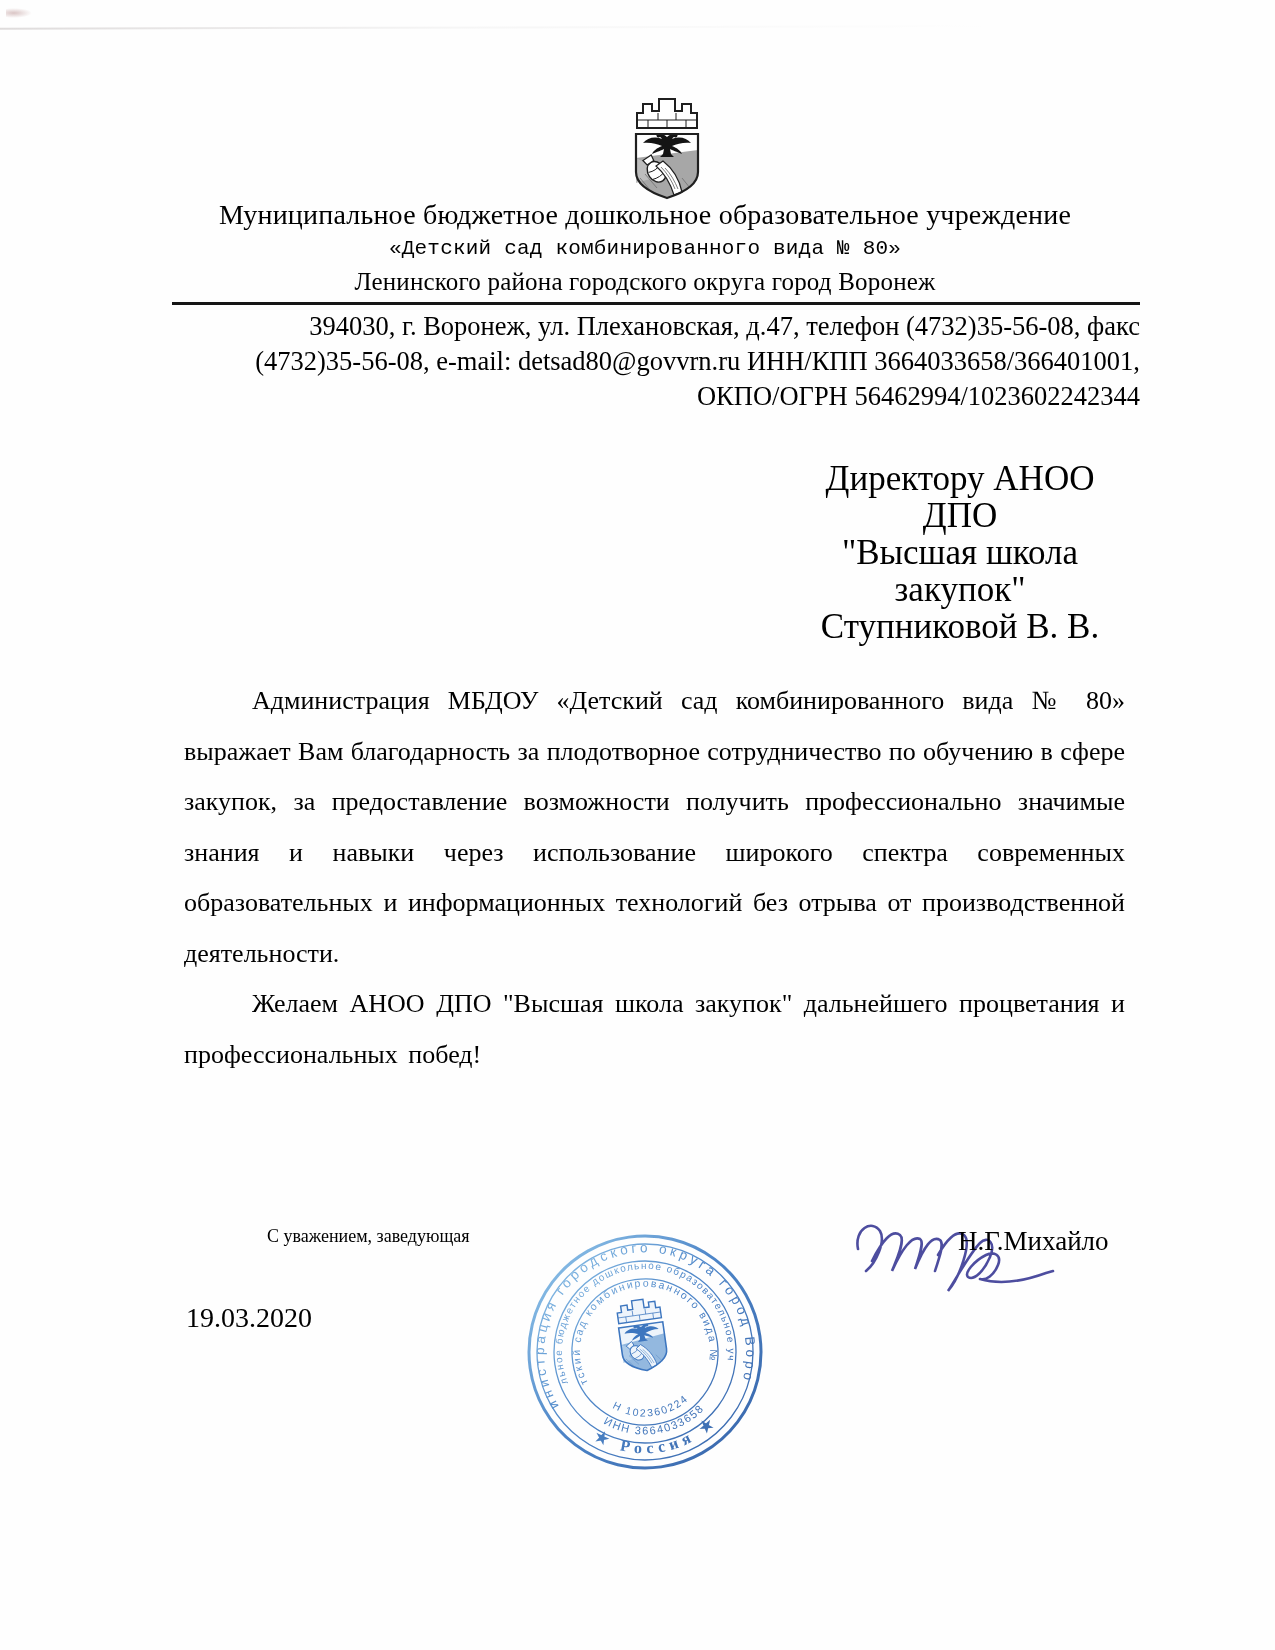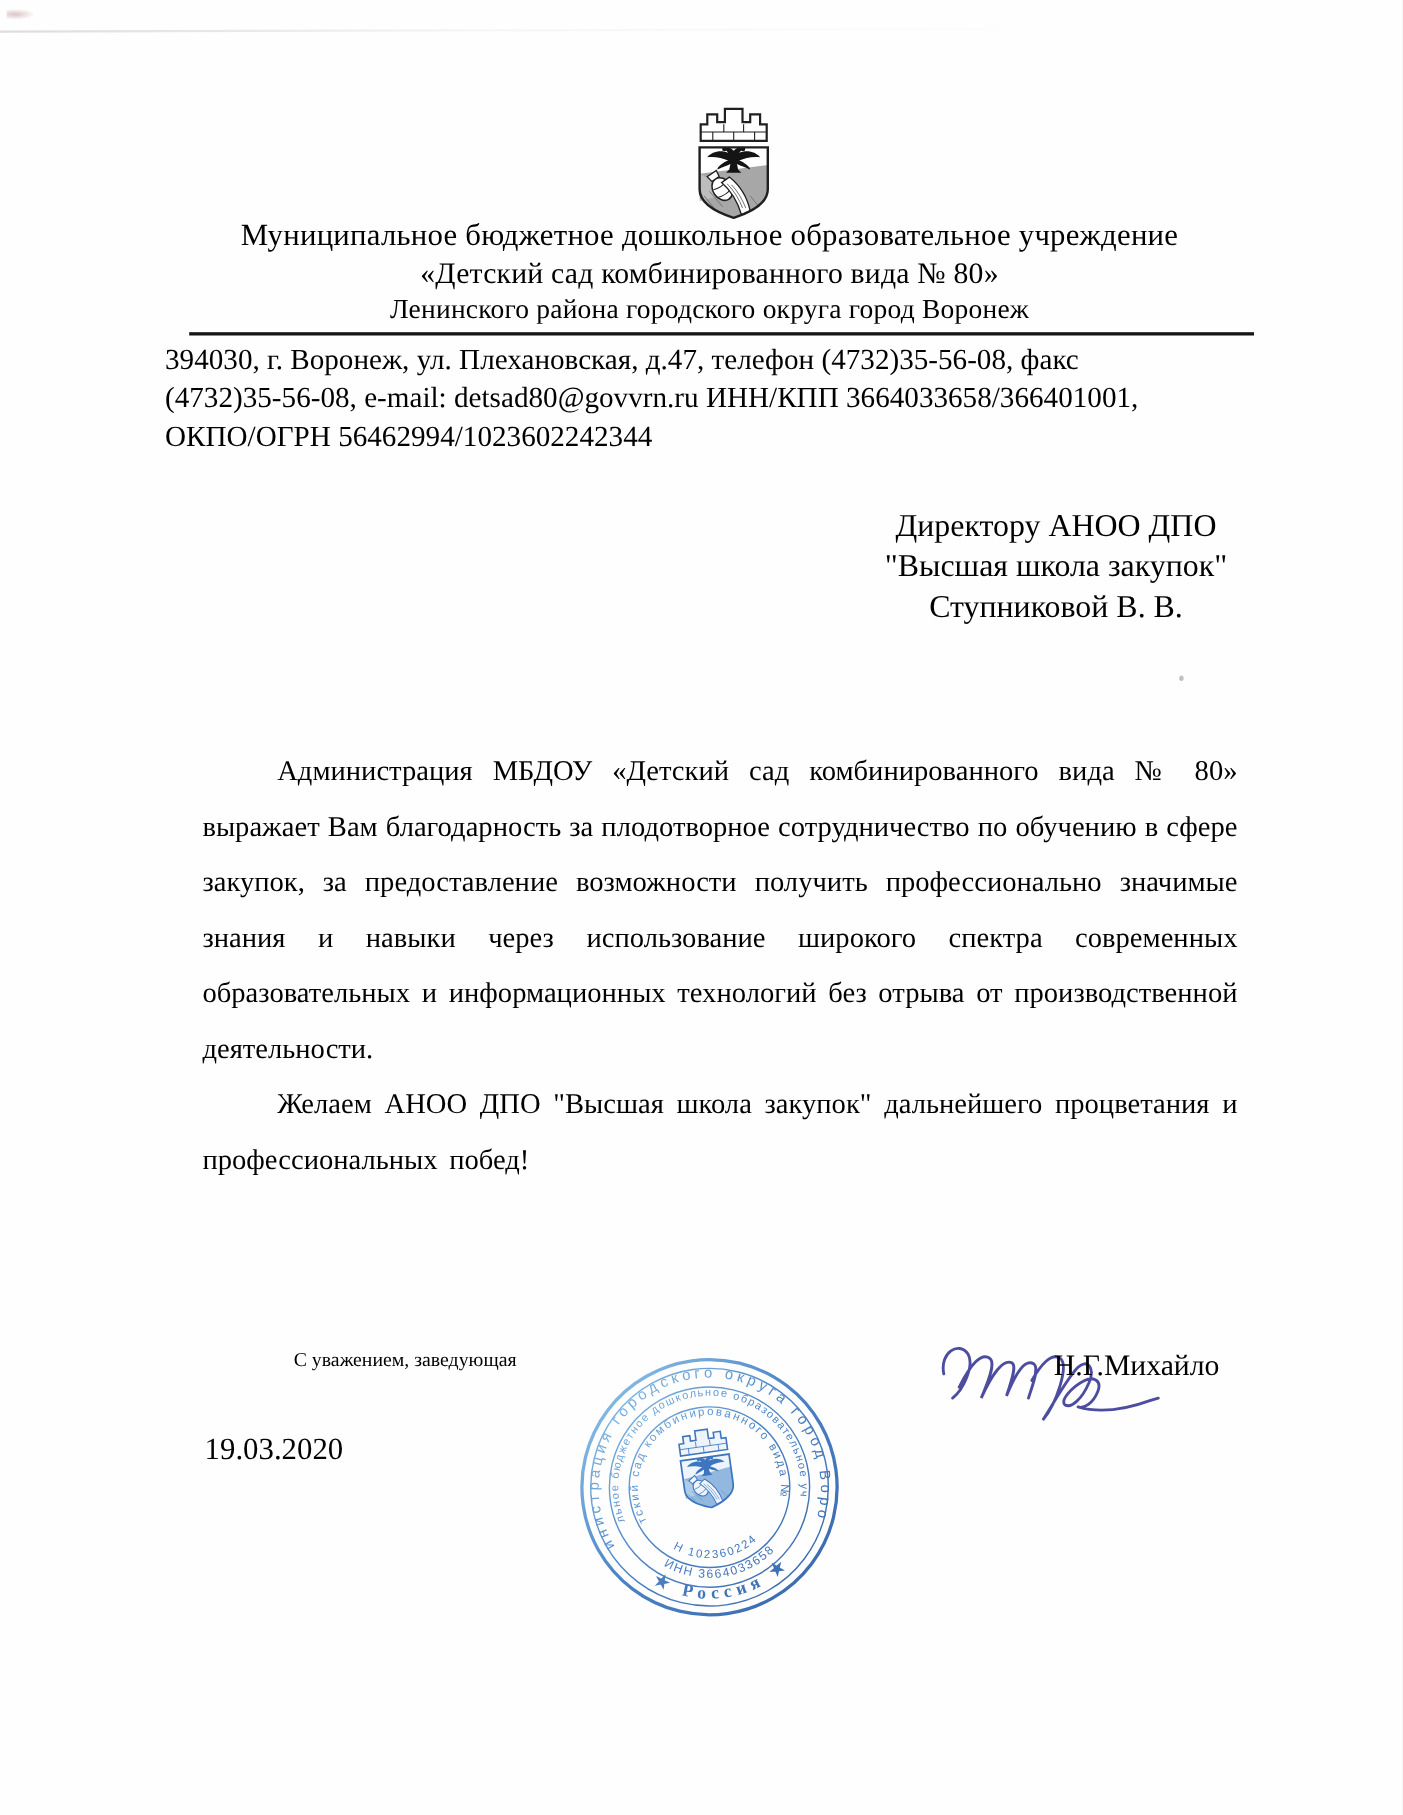--- a/index.html
+++ b/index.html
@@ -19,31 +19,31 @@
     transform:rotate(-.15deg);}
   .scan-corner{position:absolute;top:8px;left:6px;width:26px;height:10px;
     background:radial-gradient(ellipse at 30% 50%,rgba(150,90,90,.35),transparent 70%);}
   .scan-dot{position:absolute;top:614px;left:1072px;width:4px;height:5px;border-radius:50%;
     background:rgba(120,120,120,.45);}
 
   .emblem{position:absolute;left:612px;top:86px;width:110px;height:118px;}
 
   .org-header{position:absolute;left:150px;top:198px;width:990px;
     text-align:center;font-size:28px;line-height:33.5px;letter-spacing:.2px;}
-  .org-header .l2{font-size:27px;}
+  .org-header .l2{font-size:21px;font-family:Liberation Mono, monospace;}
   .org-header .l3{font-size:25px;}
 
   .rule{position:absolute;left:172px;top:302px;width:968px;height:3px;background:#151515;}
 
   .contacts{position:absolute;left:150px;top:309px;width:990px;
-    text-align:left;font-size:26.5px;line-height:35px;}
+    text-align:right;font-size:26.5px;line-height:35px;}
   .email{text-underline-offset:4px;text-decoration-thickness:2px;}
 
   .recipient{position:absolute;left:788px;top:460px;width:344px;
-    text-align:center;font-size:29px;line-height:37px;}
+    text-align:center;font-size:35px;line-height:37px;}
 
   .salutation{position:absolute;left:184px;top:630px;width:941px;
     text-align:center;font-size:27px;padding-left:30px;box-sizing:border-box;}
 
   .body-text{position:absolute;left:184px;top:676px;width:941px;
     font-size:26px;line-height:50.5px;text-align:justify;}
   .body-text p{margin:0;text-indent:68px;}
   .body-text p.p3{word-spacing:4px;}
 
   .signoff-label{position:absolute;left:267px;top:1226px;font-size:18px;}

